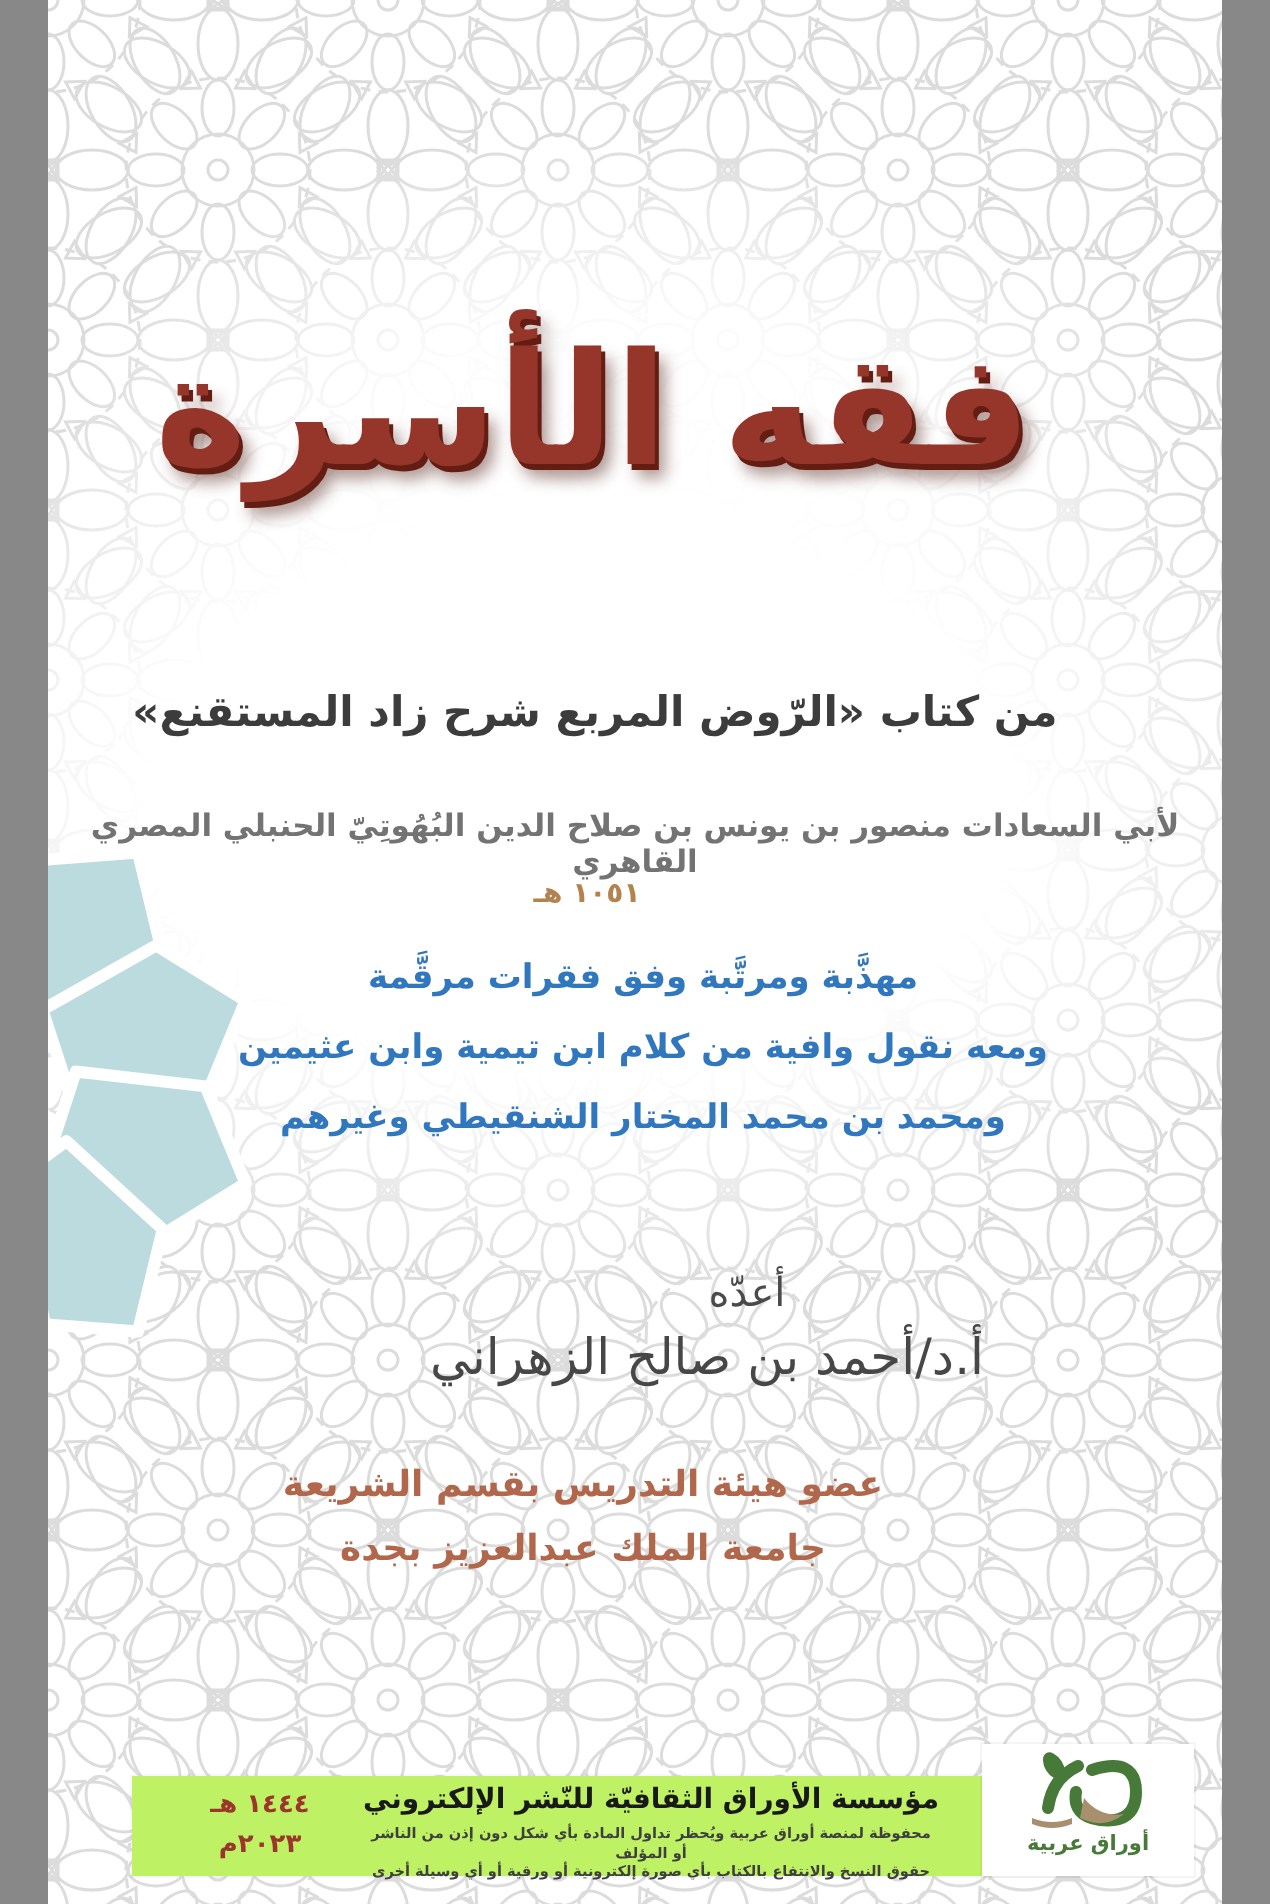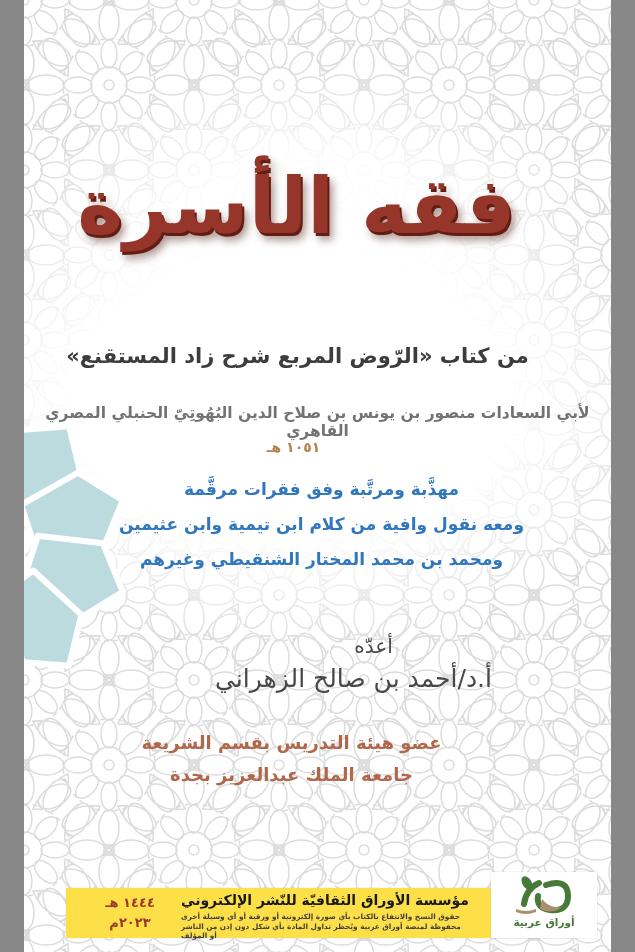--- a/index.html
+++ b/index.html
@@ -26,27 +26,27 @@
   }
   .book-line{top:344px;left:-20px;font-size:21px;font-weight:bold;color:#3c3c3c;}
   .author-line{top:404px;left:0;font-size:15.5px;font-weight:bold;color:#737373;}
   .death-year{top:439px;left:-24px;font-size:14px;font-weight:bold;color:#b3834f;}
   .blue-block{top:472px;left:4px;font-size:17px;font-weight:bold;color:#3177bd;line-height:35px;}
   .prep-label{top:634px;left:56px;font-size:20px;color:#4a4a4a;}
   .prep-name{top:664px;left:36px;font-size:25px;color:#474747;}
   .affil{top:727px;left:-26px;font-size:18px;font-weight:bold;color:#b0674b;line-height:32px;}
   .footer-bar{
     position:absolute;z-index:4;left:42px;top:888px;width:512px;height:50px;
-    background:#fde047;box-shadow:0 0 0 1px rgba(0,0,0,.03);
+    background:#bef264;box-shadow:0 0 0 1px rgba(0,0,0,.03);
   }
   .footer-dates{
     position:absolute;left:14px;top:5px;width:100px;text-align:center;
     color:#9c362c;font-weight:bold;font-size:13px;line-height:20px;
   }
-  .footer-center{position:absolute;left:115px;right:108px;top:4px;text-align:left;}
+  .footer-center{position:absolute;left:115px;right:108px;top:4px;text-align:center;}
   .publisher-name{font-size:14px;font-weight:bold;color:#191919;line-height:17px;}
   .rights{font-size:7.3px;color:#3f3f3f;line-height:9.5px;margin-top:3px;font-weight:bold;}
   .logo-box{
     position:absolute;left:425px;top:-16px;width:106px;height:66px;
     background:#ffffff;box-shadow:0 0 0 1px rgba(0,0,0,.04);text-align:center;
   }
   .logo-box svg{margin:4px auto 0 auto;}
   .logo-text{font-size:10.5px;font-weight:bold;color:#477938;line-height:12px;}
 </style>
 </head>
@@ -151,22 +151,22 @@
   </div>
 
   <div class="footer-bar">
     <div class="footer-dates">
       <div>١٤٤٤ هـ</div>
       <div>٢٠٢٣م</div>
     </div>
     <div class="footer-center">
       <div class="publisher-name">مؤسسة الأوراق الثقافيّة للنّشر الإلكتروني</div>
       <div class="rights">
+        <div>محفوظة لمنصة أوراق عربية ويُحظر تداول المادة بأي شكل دون إذن من الناشر أو المؤلف</div>
         <div>حقوق النسخ والانتفاع بالكتاب بأي صورة إلكترونية أو ورقية أو أي وسيلة أخرى</div>
-        <div>محفوظة لمنصة أوراق عربية ويُحظر تداول المادة بأي شكل دون إذن من الناشر أو المؤلف</div>
       </div>
     </div>
     <div class="logo-box">
       <svg width="64" height="40" viewBox="0 0 64 40" xmlns="http://www.w3.org/2000/svg">
         <g fill="none" stroke="#477938" stroke-width="6" stroke-linecap="round">
           <path d="M34 9 q22 -7 22 11 q0 16 -18 14 q-14 -2 -12 -14"></path>
           <path d="M12 28 q2 -15 15 -21"></path>
         </g>
         <path d="M30 23 q8 10 20 8 q-10 8 -22 2 z" fill="#a8906e"></path>
         <ellipse cx="15" cy="7" rx="4.5" ry="7.5" fill="#477938" transform="rotate(-32 15 7)"></ellipse>

